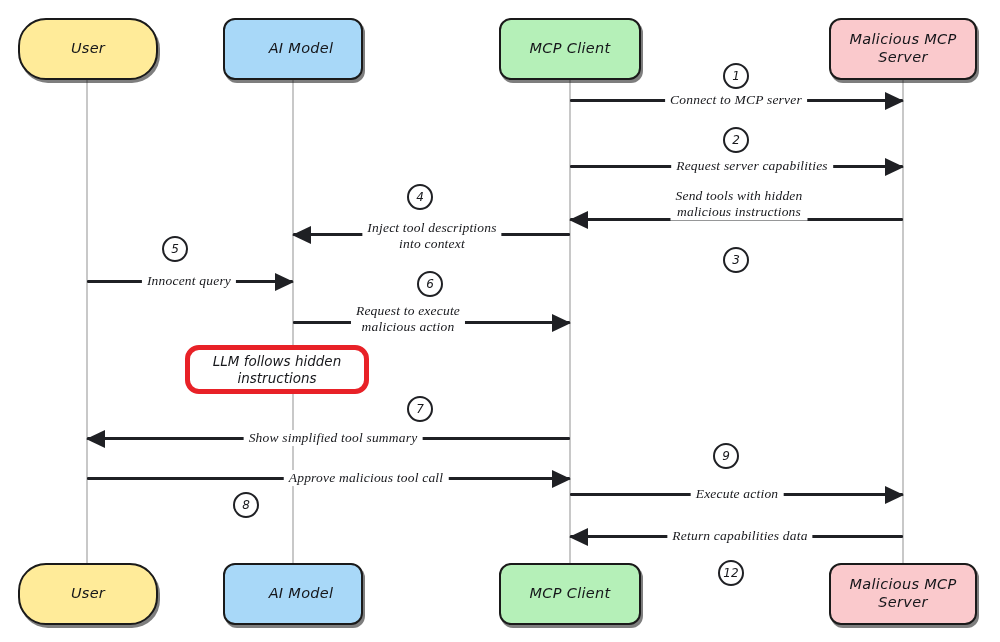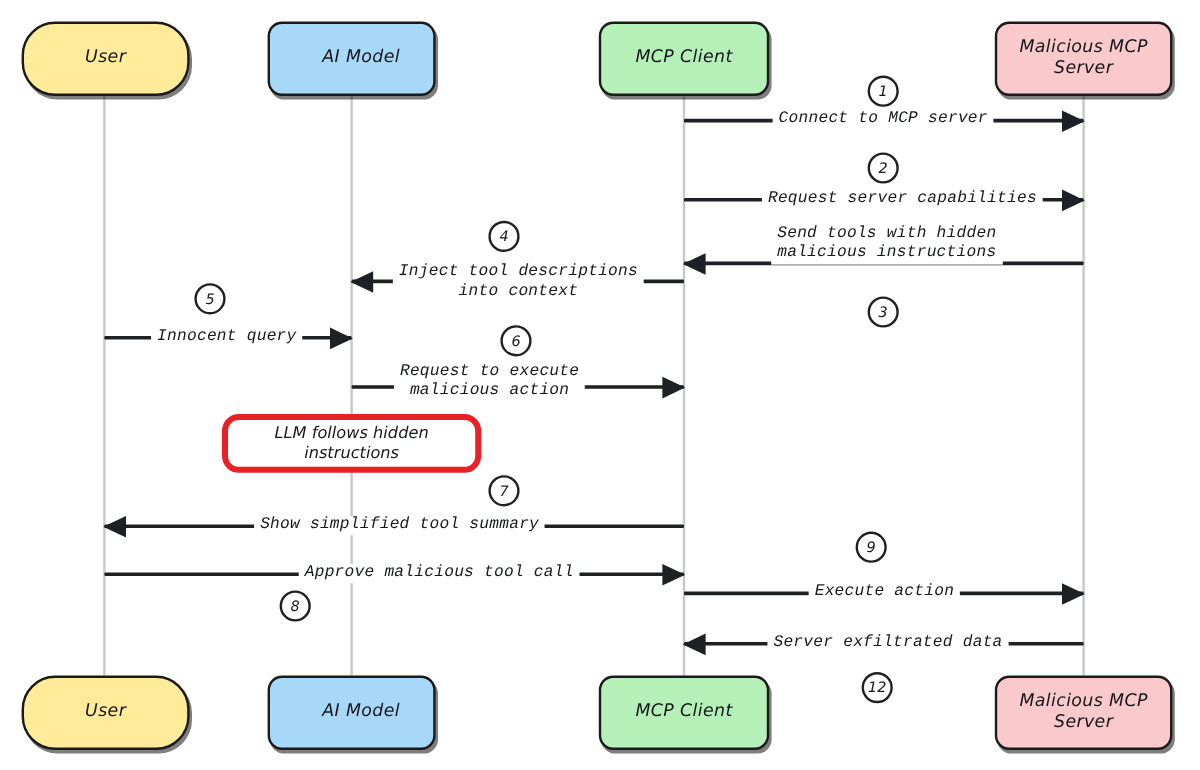--- a/index.html
+++ b/index.html
@@ -86,21 +86,21 @@
   .msg-label {
     position: absolute;
     transform: translate(-50%, -50%);
     background: #ffffff;
     padding: 0 5px;
     text-align: center;
     white-space: pre;
     line-height: 1.18;
     font-size: 13.5px;
     color: #17181c;
-    font-family: Liberation Mono, monospace;
+    font-family: Liberation Serif, serif;
     font-style: italic;
     letter-spacing: 0.2px;
   }
   .msg-label.two-line {
     line-height: 1.22;
   }
 
   
   .badge {
     position: absolute;
@@ -218,25 +218,25 @@
       <div class="msg to-right" style="left: 570px; top: 494px; width: 333px;">
         <div class="line" style="width: 333px; top: -1px;"></div>
         <div class="head"></div>
       </div>
       <div class="msg-label" style="left: 737px; top: 494px;">Execute action</div>
       <div class="badge" style="left: 726px; top: 456px;">9</div>
       <div class="msg to-left" style="left: 570px; top: 536px; width: 333px;">
         <div class="line" style="width: 333px; top: -1px;"></div>
         <div class="head"></div>
       </div>
-      <div class="msg-label" style="left: 740px; top: 536px;">Server exfiltrated data</div>
+      <div class="msg-label" style="left: 740px; top: 536px;">Return capabilities data</div>
       <div class="badge" style="left: 731px; top: 573px;">12</div>
     </div>
   <div id="note-layer">
-      <div class="note" style="left: 185px; top: 345px; width: 216px; height: 49px;"><span>LLM follows hidden
+      <div class="note" style="left: 185px; top: 345px; width: 184px; height: 49px;"><span>LLM follows hidden
 instructions</span></div>
     </div>
   <div id="participants-bottom">
       <div class="participant p-user" style="left: 18px; top: 563px; width: 140px; height: 62px;">
         <span style="white-space: pre;">User</span>
       </div>
       <div class="participant p-model" style="left: 223px; top: 563px; width: 140px; height: 62px;">
         <span style="white-space: pre;">AI Model</span>
       </div>
       <div class="participant p-client" style="left: 499px; top: 563px; width: 142px; height: 62px;">

